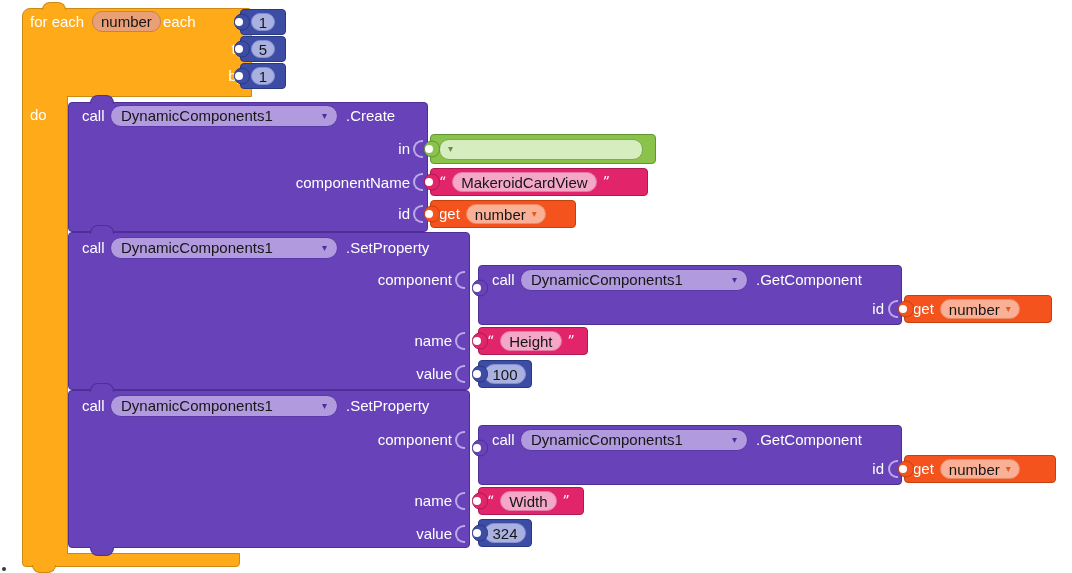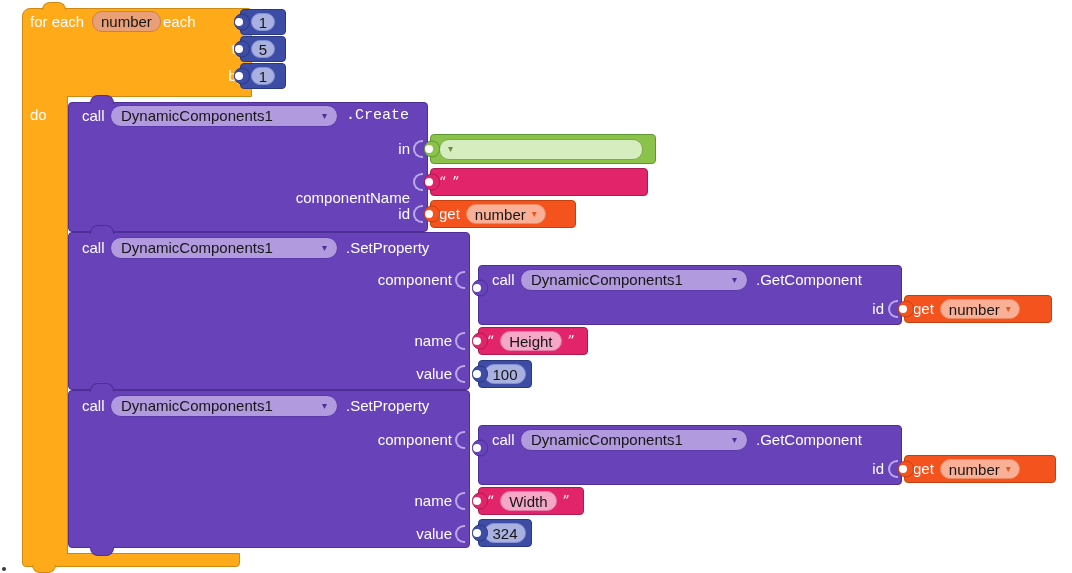--- a/index.html
+++ b/index.html
@@ -86,36 +86,37 @@
   <span class="field bfield" style="height:18px;padding:0 7px;">1</span>
 </div>
 
 <div class="pblock" style="left:68px;top:102px;width:360px;height:130px;"></div>
 <div class="bump p" style="left:90px;top:95px;"></div>
 <span class="lbl" style="left:82px;top:106px;">call</span>
 <div class="dd" style="left:110px;top:105px;width:228px;">
   <span>DynamicComponents1</span>
   <span class="arw p">▾</span>
 </div>
-<span class="lbl" style="left:346px;top:106px;font-family:Liberation Mono, monospace;">.Create</span>
+<span class="lbl" style="left:346px;top:106px;">.Create</span>
 <span class="lbl r" style="left:360px;top:139px;width:50px;">in</span>
-<span class="lbl r" style="left:270px;top:188px;width:140px;">componentName</span>
+<span class="lbl r" style="left:270px;top:173px;width:140px;">componentName</span>
 <span class="lbl r" style="left:360px;top:204px;width:50px;">id</span>
 <div class="socket" style="left:413px;top:140px;"></div>
 <div class="socket" style="left:413px;top:173px;"></div>
 <div class="socket" style="left:413px;top:205px;"></div>
 
 <div class="vblock green" style="left:430px;top:134px;width:226px;height:30px;">
   <span class="field gfield" style="width:204px;justify-content:space-between;">
     <span class="arw g">▾</span>
   </span>
 </div>
 
 <div class="vblock pink" style="left:430px;top:168px;width:218px;height:28px;">
   <span class="q">“</span>
+  <span class="field pfield" style="height:20px;">MakeroidCardView</span>
   <span class="q">”</span>
 </div>
 
 <div class="vblock ored" style="left:430px;top:200px;width:146px;height:28px;">
   <span class="lbl" style="position:static;">get</span>
   <span class="field ofield" style="height:20px;">
     <span>number</span>
     <span class="arw o">▾</span>
   </span>
 </div>

